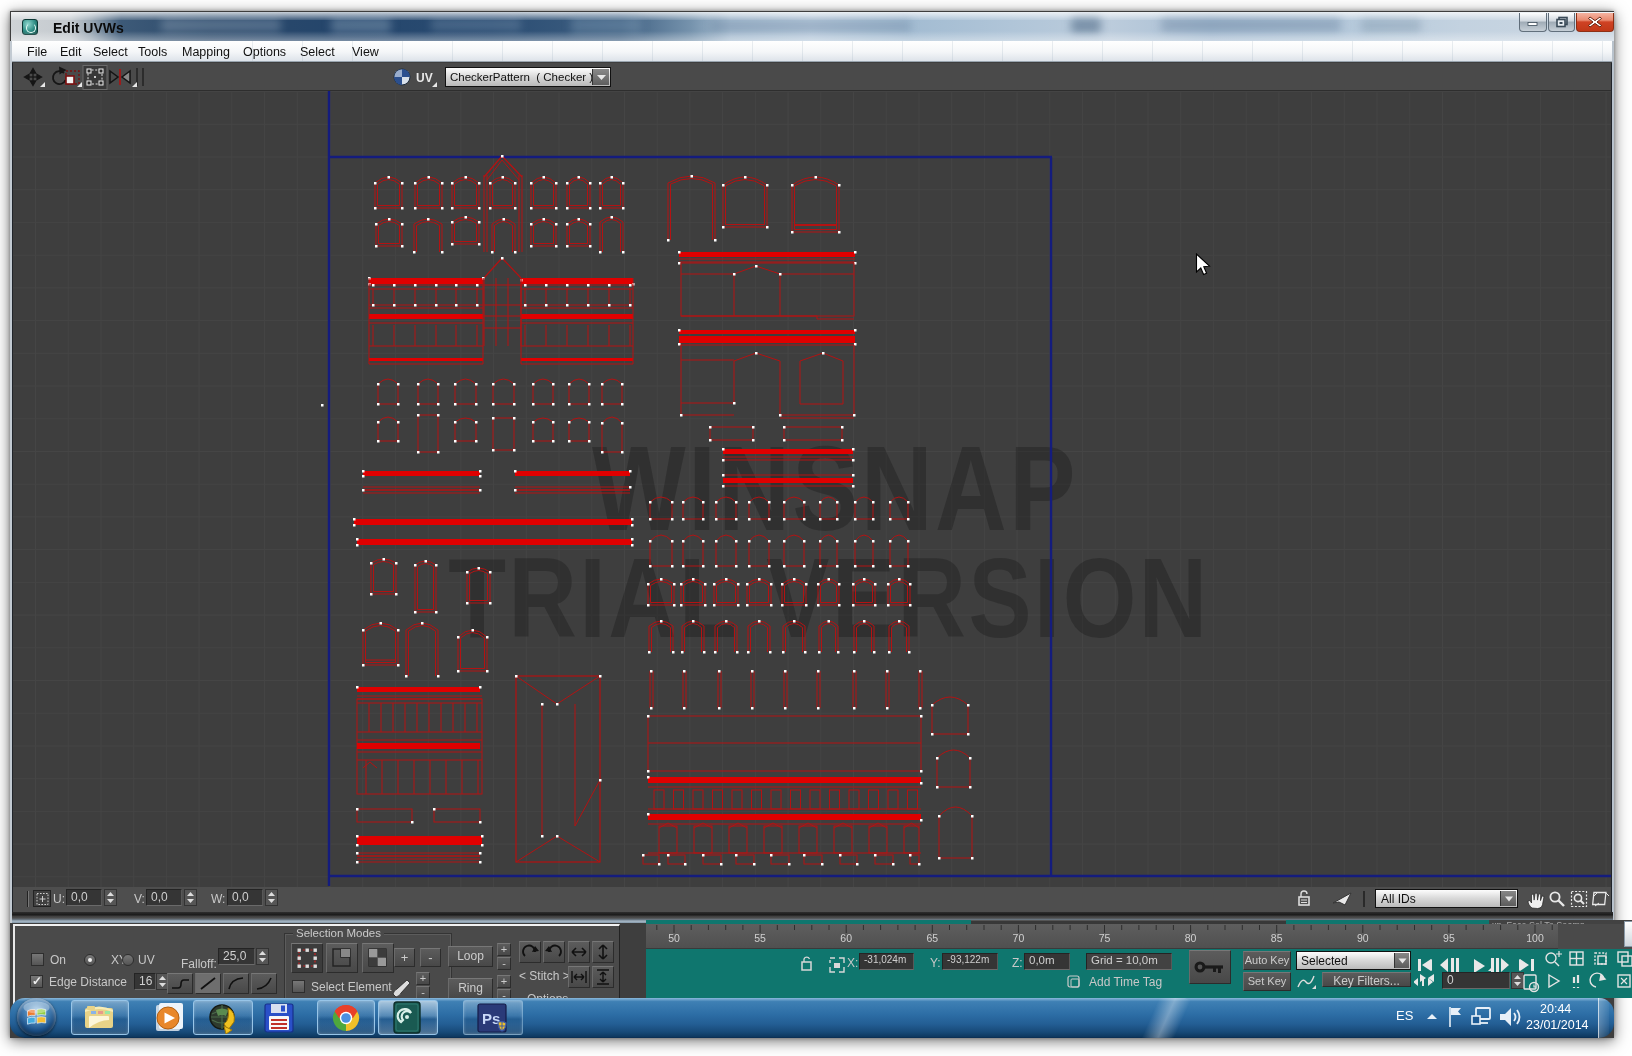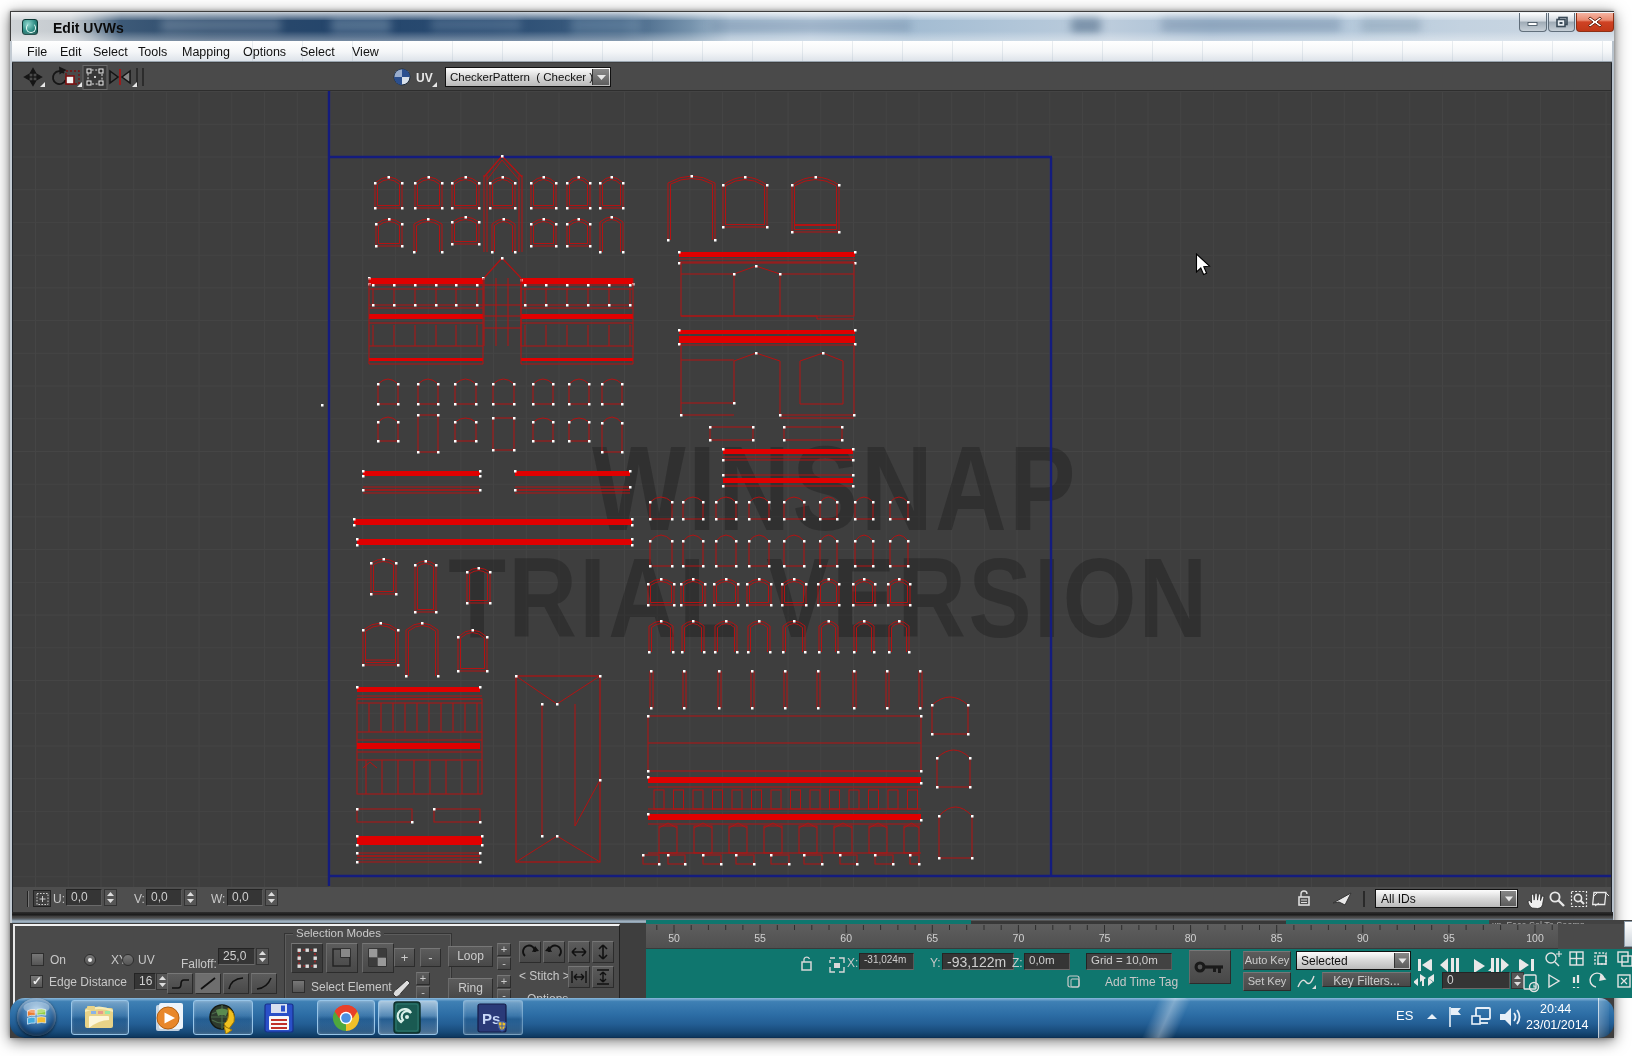--- a/index.html
+++ b/index.html
@@ -1233,29 +1233,29 @@
 
     <svg class="abs" style="left:148px;top:30px" width="70" height="32">
       <rect x="8" y="12" width="9" height="8" fill="none" stroke="#d8d8d8" stroke-width="1.5"></rect>
       <path d="M10 12 v-3 a3 3 0 0 1 5.5 0" fill="none" stroke="#d8d8d8" stroke-width="1.3"></path>
       <path d="M36 8 h5 m4 0 h5 v5 m0 4 v5 h-5 m-4 0 h-5 v-5 m0 -4 v-3" stroke="#d8d8d8" stroke-width="1.4" fill="none"></path>
       <rect x="40" y="13" width="6" height="5" fill="#d8d8d8"></rect>
     </svg>
     <span class="lbl" style="left:201px;top:36px;">X:</span>
     <div class="fld" style="left:213px;top:33px;width:55px;height:17px;font-size:10px;">-31,024m</div>
     <span class="lbl" style="left:284px;top:36px;">Y:</span>
-    <div class="fld" style="left:296px;top:33px;width:72px;height:17px;font-size:14px;">-93,122m</div>
+    <div class="fld" style="left:296px;top:33px;width:56px;height:17px;font-size:10px;">-93,122m</div>
     <span class="lbl" style="left:366px;top:36px;">Z:</span>
     <div class="fld" style="left:378px;top:33px;width:46px;height:17px;font-size:11.5px;">0,0m</div>
     <div class="fld" style="left:440px;top:33px;width:86px;height:17px;font-size:11.5px;background:#424242;">Grid = 10,0m</div>
     <svg class="abs" style="left:420px;top:53px" width="18" height="16">
           <rect x="2" y="3" width="11" height="11" rx="2" fill="none" stroke="#ccc" stroke-width="1.2"></rect>
           <rect x="5" y="6" width="8" height="8" rx="1" fill="none" stroke="#ccc" stroke-width="1"></rect>
         </svg>
-    <span class="lbl" style="left:443px;top:55px;margin-left:16px;">Add Time Tag</span>
+    <span class="lbl" style="left:443px;top:55px;">Add Time Tag</span>
 
     <div class="btn3" style="left:543px;top:30px;width:42px;height:34px;">
       <svg width="40" height="32">
             <g fill="#1a1a1a">
               <circle cx="10" cy="16" r="5.5"></circle>
               <circle cx="10" cy="16" r="2.4" fill="#555"></circle>
               <rect x="14" y="14.4" width="19" height="3.2"></rect>
               <rect x="28" y="17" width="3" height="5"></rect>
               <rect x="23" y="17" width="3" height="4"></rect>
             </g>

